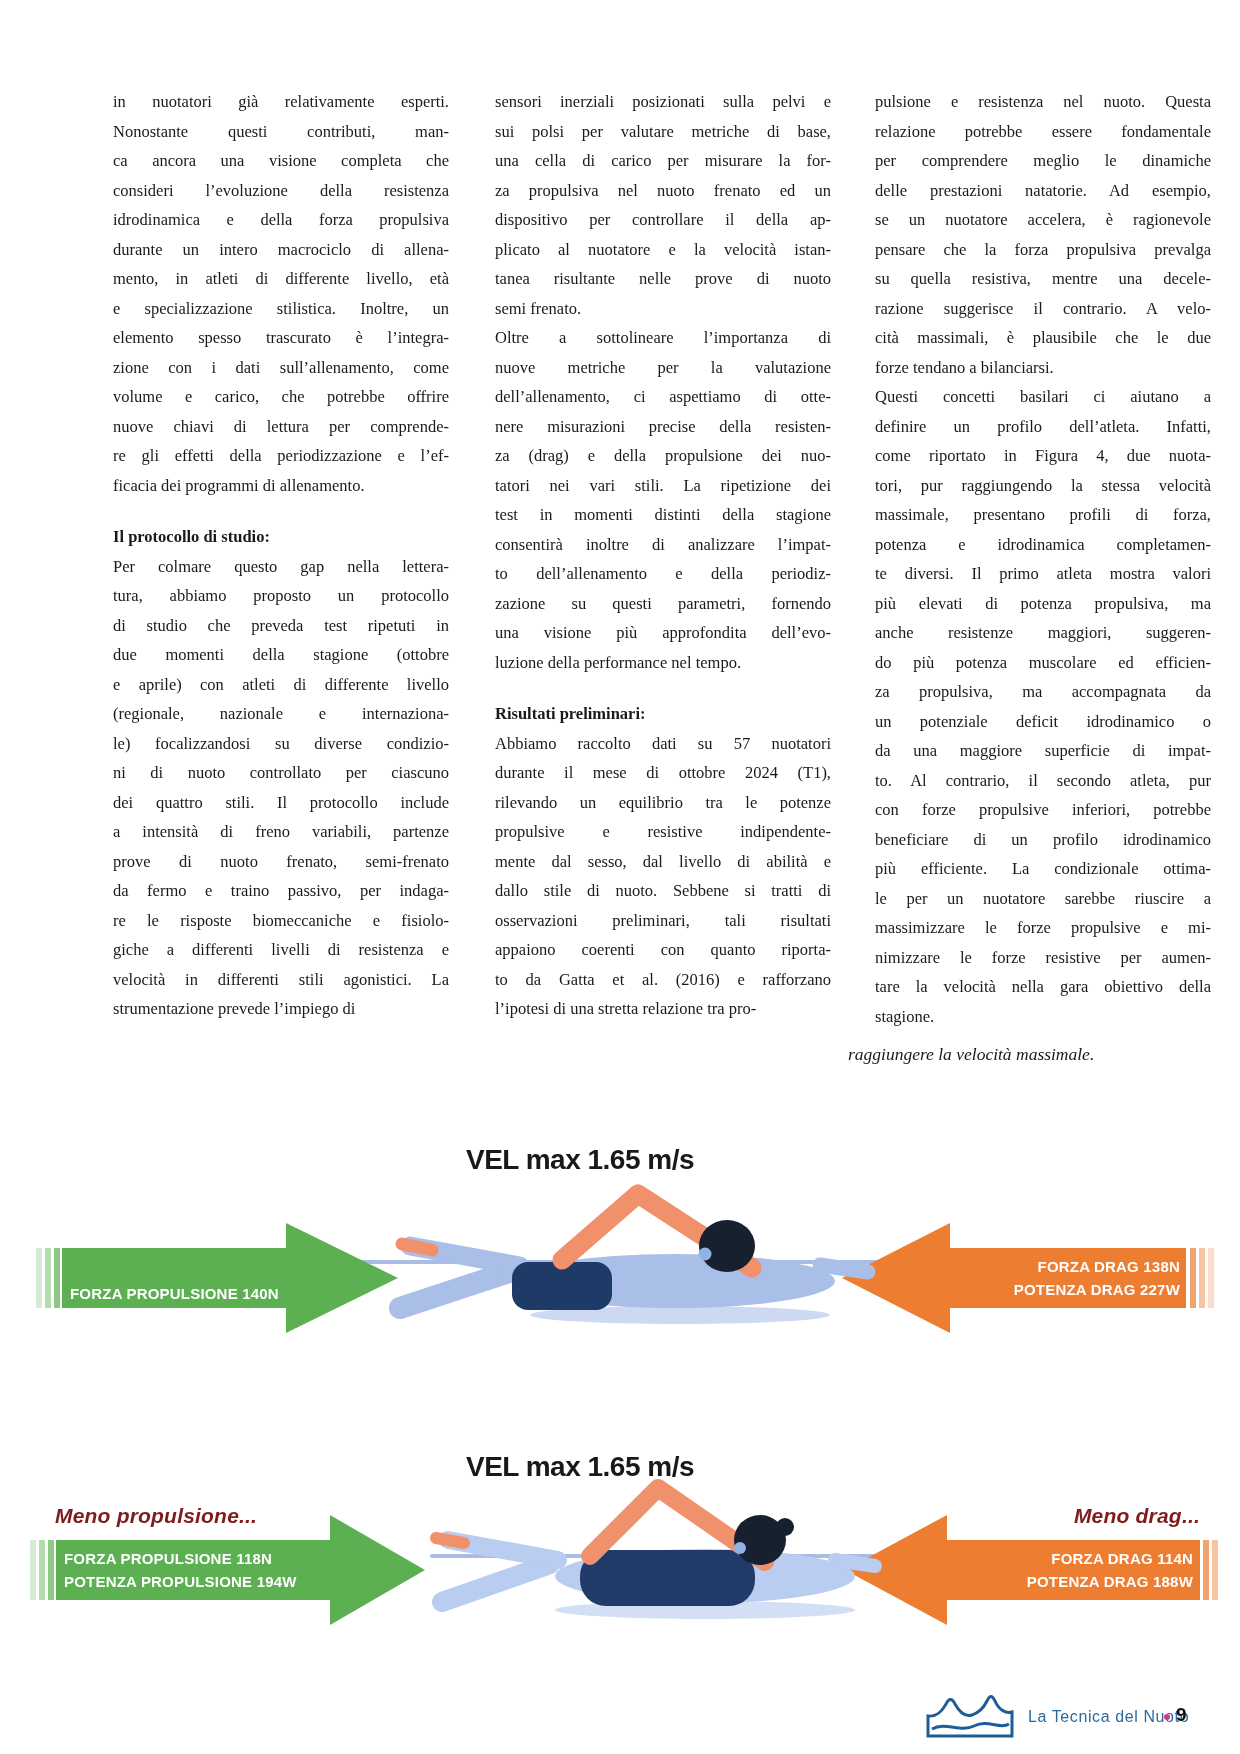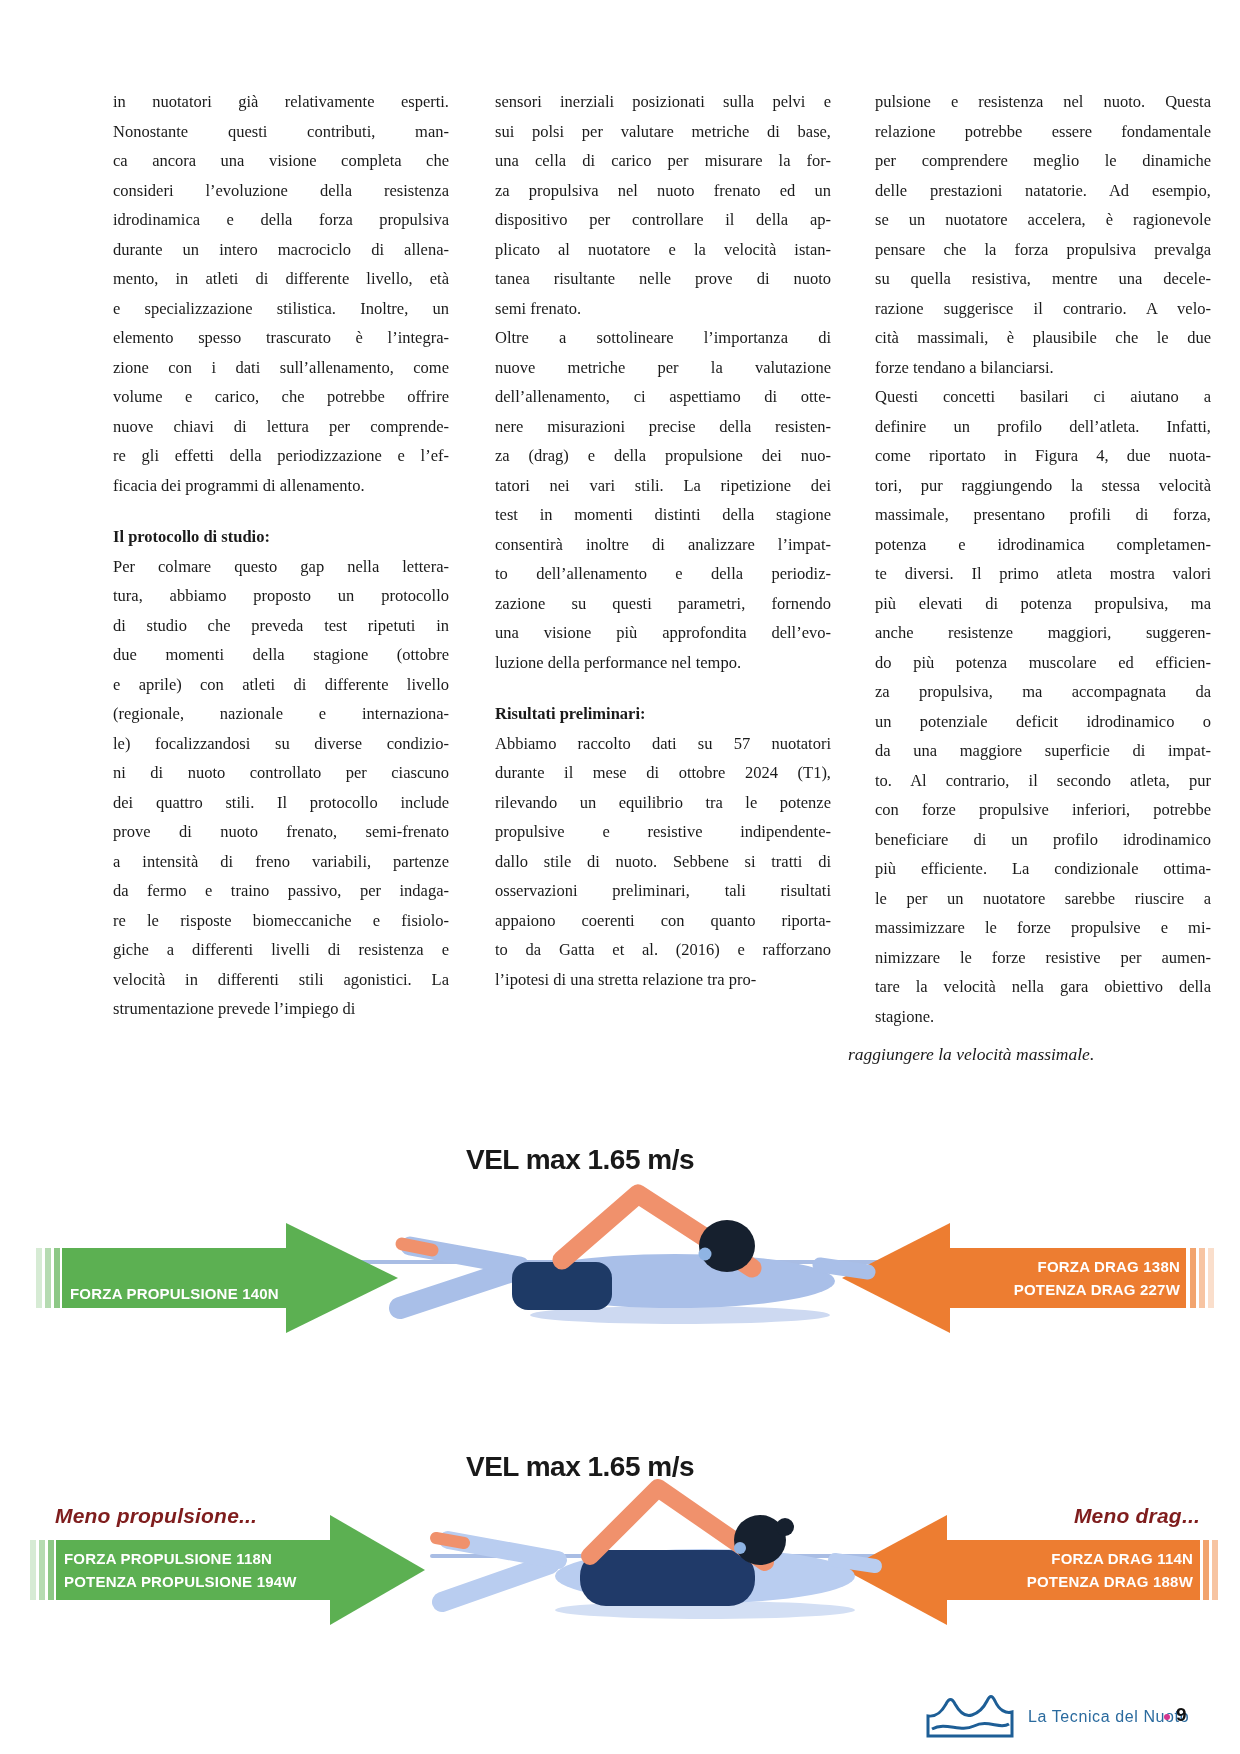--- a/index.html
+++ b/index.html
@@ -63,22 +63,22 @@
       <div class="hd">Il protocollo di studio:</div>
       <div class="ln">Per colmare questo gap nella lettera-</div>
       <div class="ln">tura, abbiamo proposto un protocollo</div>
       <div class="ln">di studio che preveda test ripetuti in</div>
       <div class="ln">due momenti della stagione (ottobre</div>
       <div class="ln">e aprile) con atleti di differente livello</div>
       <div class="ln">(regionale, nazionale e internaziona-</div>
       <div class="ln">le) focalizzandosi su diverse condizio-</div>
       <div class="ln">ni di nuoto controllato per ciascuno</div>
       <div class="ln">dei quattro stili. Il protocollo include</div>
+      <div class="ln">a intensità di freno variabili, partenze</div>
       <div class="ln">prove di nuoto frenato, semi-frenato</div>
-      <div class="ln">a intensità di freno variabili, partenze</div>
       <div class="ln">da fermo e traino passivo, per indaga-</div>
       <div class="ln">re le risposte biomeccaniche e fisiolo-</div>
       <div class="ln">giche a differenti livelli di resistenza e</div>
       <div class="ln">velocità in differenti stili agonistici. La</div>
       <div class="ln last">strumentazione prevede l’impiego di</div>
     </div>
   <div id="col2" class="col">
       <div class="ln">sensori inerziali posizionati sulla pelvi e</div>
       <div class="ln">sui polsi per valutare metriche di base,</div>
       <div class="ln">una cella di carico per misurare la for-</div>
@@ -98,20 +98,21 @@
       <div class="ln">to dell’allenamento e della periodiz-</div>
       <div class="ln">zazione su questi parametri, fornendo</div>
       <div class="ln">una visione più approfondita dell’evo-</div>
       <div class="ln last">luzione della performance nel tempo.</div>
       <div class="gap"></div>
       <div class="hd">Risultati preliminari:</div>
       <div class="ln">Abbiamo raccolto dati su 57 nuotatori</div>
       <div class="ln">durante il mese di ottobre 2024 (T1),</div>
       <div class="ln">rilevando un equilibrio tra le potenze</div>
       <div class="ln">propulsive e resistive indipendente-</div>
+      <div class="ln">mente dal sesso, dal livello di abilità e</div>
       <div class="ln">dallo stile di nuoto. Sebbene si tratti di</div>
       <div class="ln">osservazioni preliminari, tali risultati</div>
       <div class="ln">appaiono coerenti con quanto riporta-</div>
       <div class="ln">to da Gatta et al. (2016) e rafforzano</div>
       <div class="ln last">l’ipotesi di una stretta relazione tra pro-</div>
     </div>
   <div id="col3" class="col">
       <div class="ln">pulsione e resistenza nel nuoto. Questa</div>
       <div class="ln">relazione potrebbe essere fondamentale</div>
       <div class="ln">per comprendere meglio le dinamiche</div>

